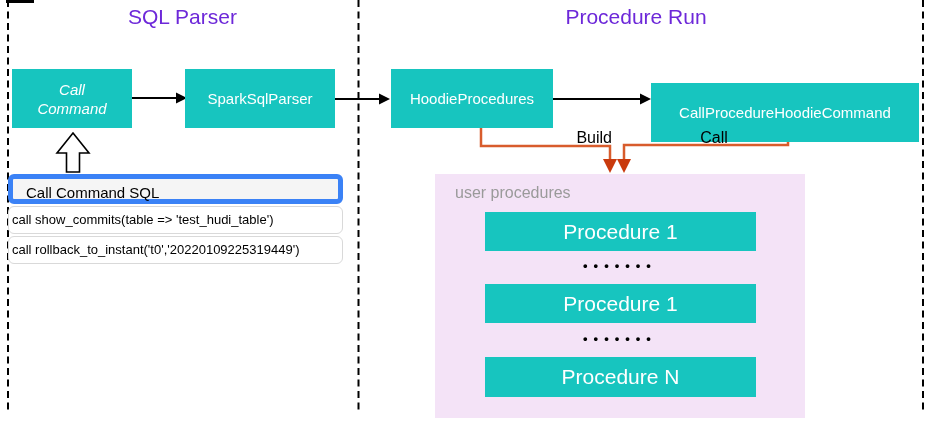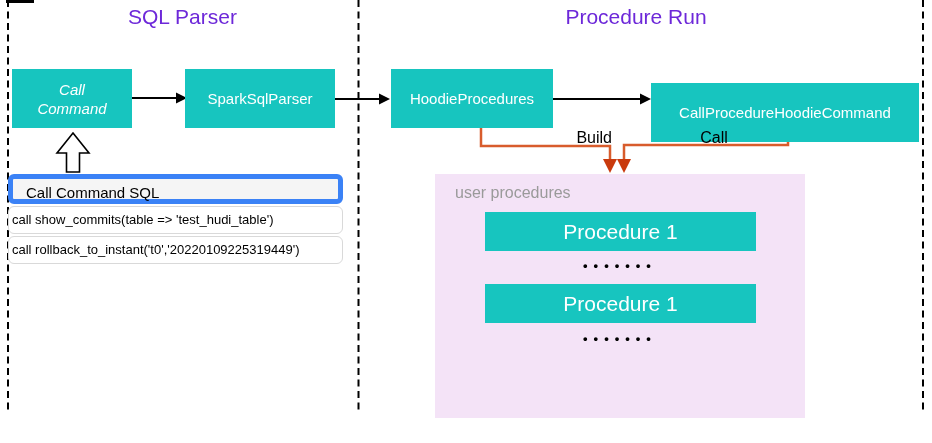--- a/index.html
+++ b/index.html
@@ -153,15 +153,16 @@
     <div class="user-panel-label">user procedures</div>
 
     <div class="proc" style="top:38px;">Procedure 1</div>
 
     <div class="dots" style="top:85px;">•••••••</div>
 
     <div class="proc" style="top:110px;">Procedure 1</div>
 
     <div class="dots" style="top:158px;">•••••••</div>
 
+    <div class="proc" style="top:183px; height:40px;">Procedure N</div>
   </div>
 
 </div>
 
 </body></html>

